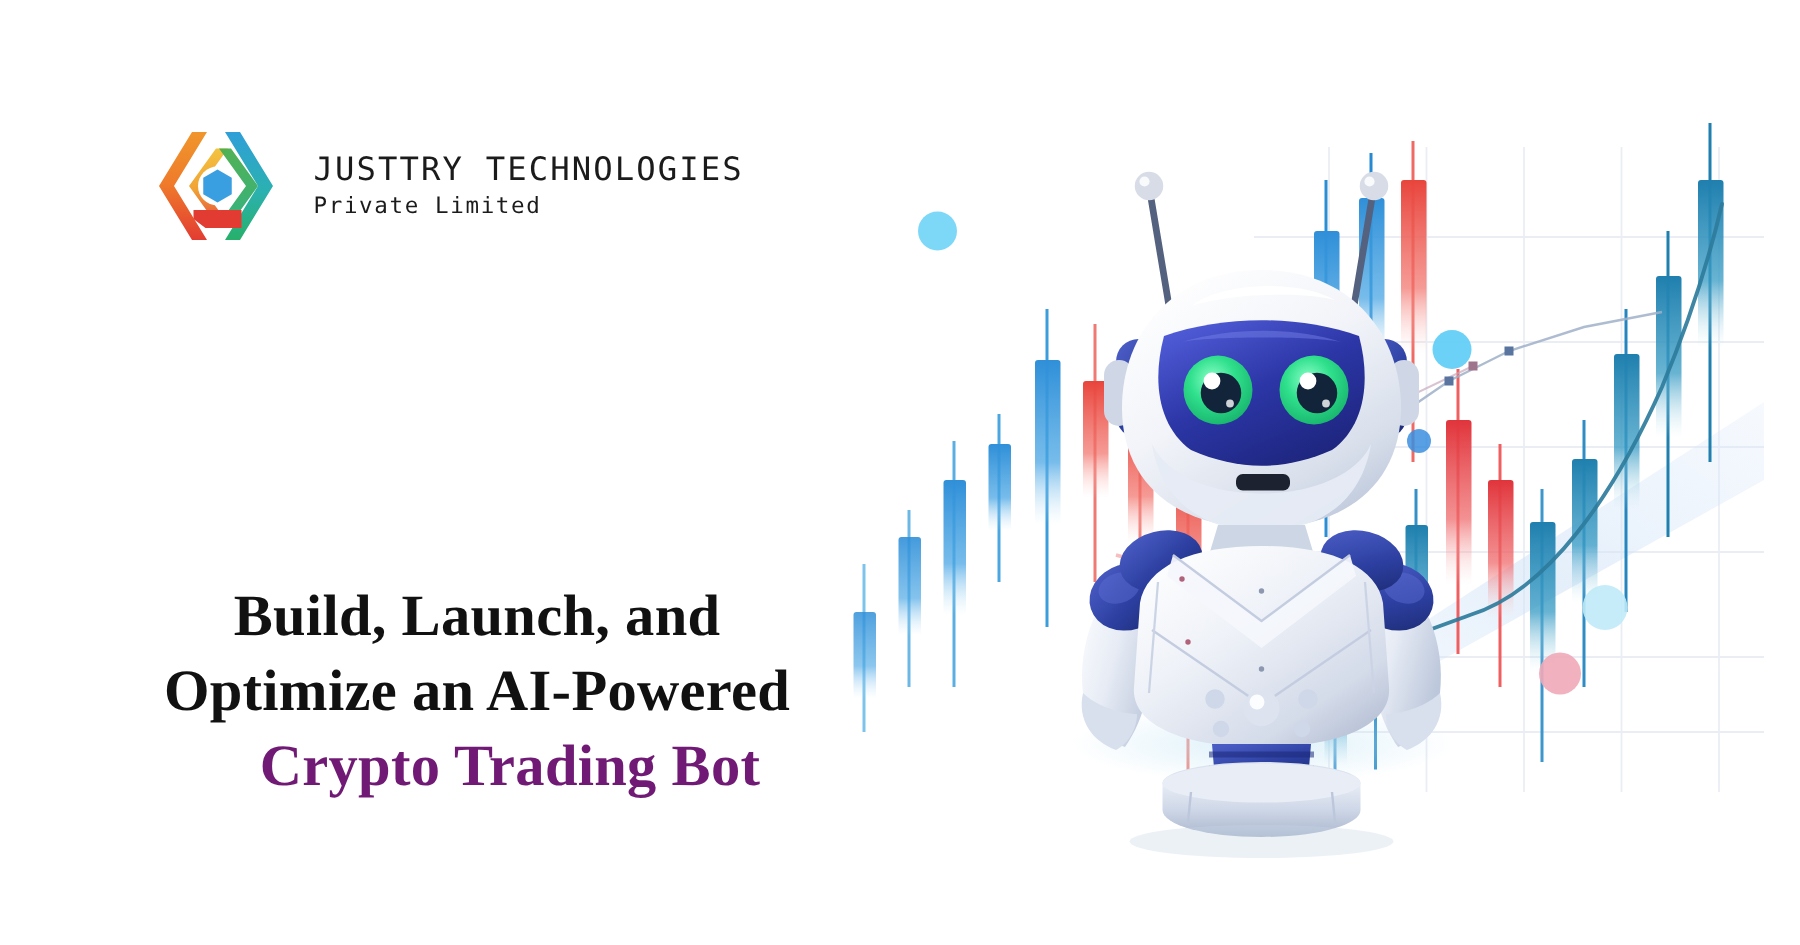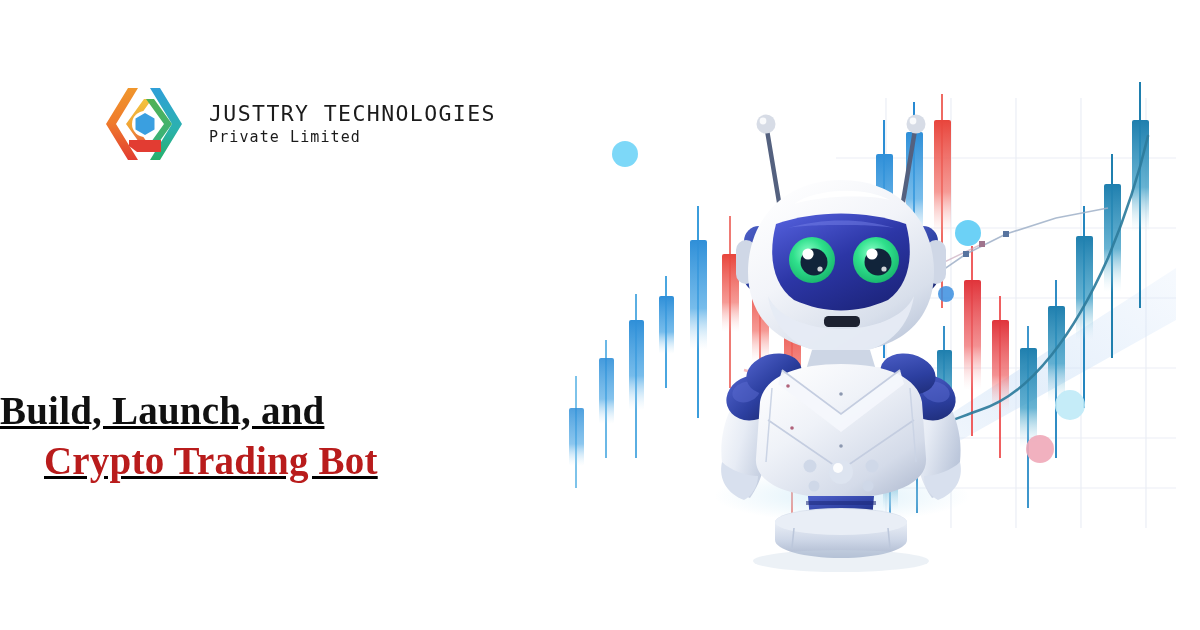--- a/index.html
+++ b/index.html
@@ -34,30 +34,29 @@
   .logo-sub{
     font-family:"DejaVu Sans Mono", monospace;
     font-size:15px;font-weight:400;
     letter-spacing:1.1px;color:#1b1b1b;
     line-height:1;white-space:nowrap;
   }
 
   
   .headline{
     position:absolute;left:0px;top:386px;width:636px;
-    text-align:left;
+    text-align:center;
     font-family:"Liberation Serif", serif;
     font-weight:700;
     line-height:1.285;
     letter-spacing:0.2px;
-    text-decoration:underline;
   }
   .headline .ln{display:block;font-size:39px;}
   .headline .ln-1,.headline .ln-2{color:#111111;}
-  .headline .ln-3{color:#b91c1c;margin-left:44px;}
+  .headline .ln-3{color:#701a75;margin-left:44px;}
 
   
   .art{
     position:absolute;left:536px;top:58px;
     width:640px;height:520px;
   }
   .art svg{display:block;width:100%;height:100%;}
 </style>
 </head>
 <body>
@@ -106,20 +105,21 @@
     </svg>
 
     <div class="logo-words">
       <div class="logo-title">JUSTTRY TECHNOLOGIES</div>
       <div class="logo-sub">Private Limited</div>
     </div>
   </div>
 
   <div class="headline">
     <span class="ln ln-1">Build, Launch, and</span>
+    <span class="ln ln-2">Optimize an AI-Powered</span>
     <span class="ln ln-3">Crypto Trading Bot</span>
   </div>
 
   <div class="art">
     <svg viewBox="0 0 640 520">
       <defs>
 
         <linearGradient id="cUp" x1="0" y1="0" x2="0" y2="1">
           <stop offset="0%" stop-color="#2f8fd8" stop-opacity="1"></stop>
           <stop offset="62%" stop-color="#4aa6e4" stop-opacity=".75"></stop>

